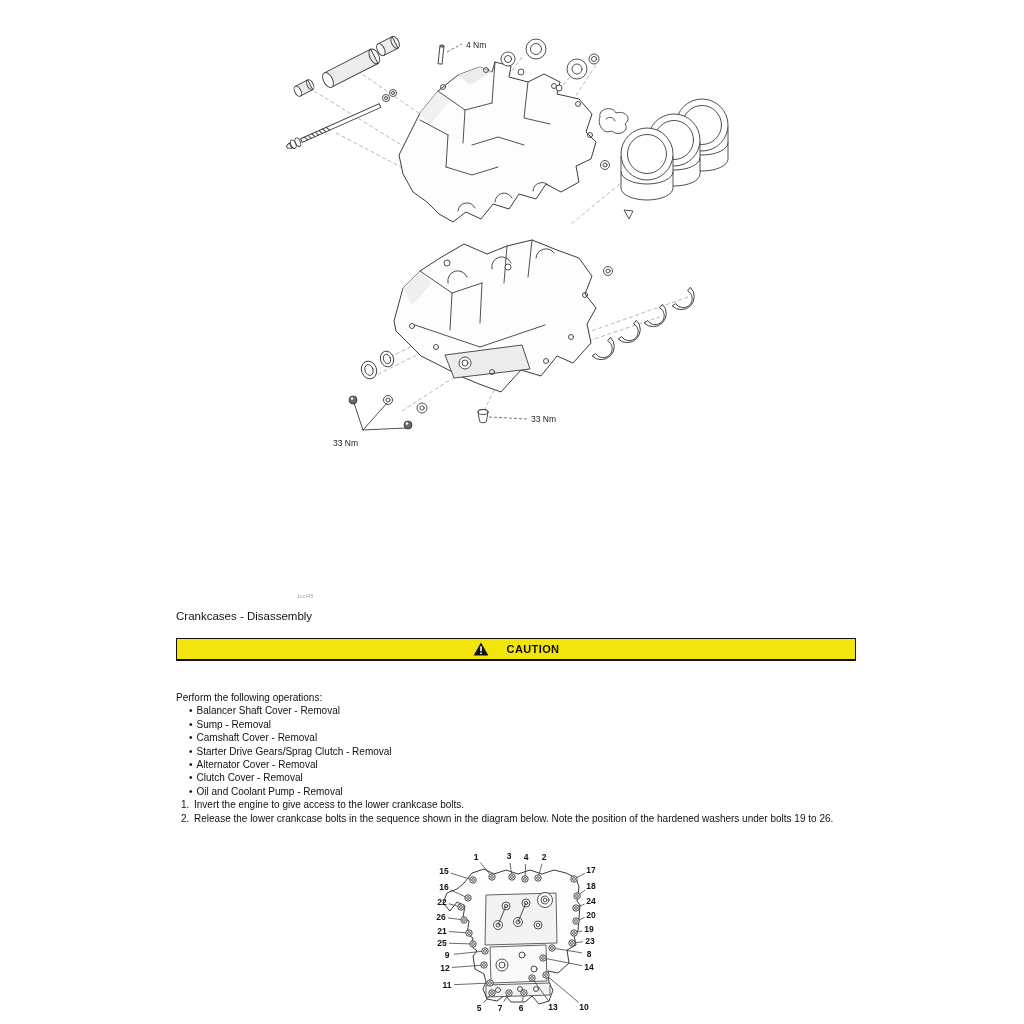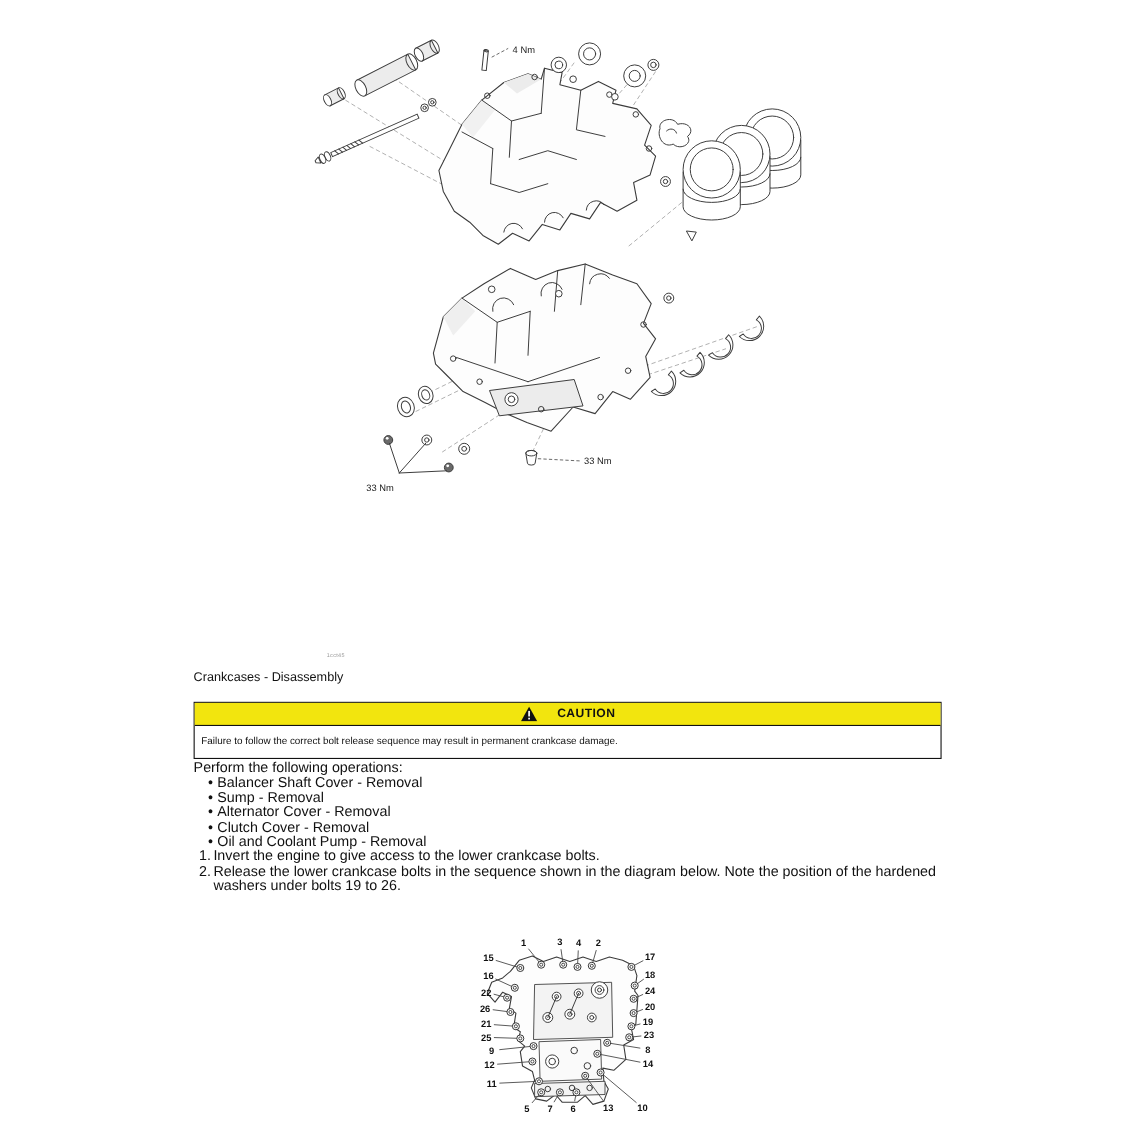--- a/index.html
+++ b/index.html
@@ -7,21 +7,21 @@
 
   .figure-code{position:absolute;left:297px;top:593px;font-size:5px;color:#9a9a9a;letter-spacing:.3px;}
 
   .section-title{position:absolute;left:176px;top:610px;font-size:11.5px;font-weight:normal;margin:0;}
 
   .caution-box{position:absolute;left:176px;top:638px;width:678px;border:1.5px solid #111;background:#fff;}
   .caution-header{background:var(--caution-yellow,#f2e50e);border-bottom:1.5px solid #111;height:20px;display:flex;align-items:center;justify-content:center;gap:18px;}
   .caution-label{font-weight:bold;font-size:11px;letter-spacing:.4px;}
   .caution-body{padding:8px 6px 11px 6px;font-size:9px;}
 
-  .procedure{position:absolute;left:176px;top:691px;width:695px;font-size:13px;line-height:13.4px;}
+  .procedure{position:absolute;left:176px;top:691px;width:695px;font-size:10px;line-height:13.4px;}
   .proc-intro{margin:0;}
   .op-list{margin:0;padding:0 0 0 13px;list-style:none;}
   .op-item::before{content:"\2022";margin-right:4px;}
   .step-row{display:flex;padding-left:5px;}
   .step-num{flex:none;width:13px;}
 
   svg text{font-family:"Liberation Sans",sans-serif;}
   .ln{fill:none;stroke:#3c3c3c;stroke-width:0.9;stroke-linejoin:round;stroke-linecap:round;}
   .lnw{fill:#fff;stroke:#3c3c3c;stroke-width:0.9;stroke-linejoin:round;}
   .lns{fill:#ececec;stroke:#3c3c3c;stroke-width:0.9;stroke-linejoin:round;}
@@ -210,28 +210,29 @@
   <div class="caution-header">
     <span style="display:inline-flex;">
       <svg width="16" height="14" viewBox="0 0 20 18">
         <path d="M10 0.5 L19.5 17.5 H0.5 Z" fill="#111"></path>
         <rect x="9" y="5.5" width="2" height="6.5" fill="#fff"></rect>
         <rect x="9" y="13.5" width="2" height="2" fill="#fff"></rect>
       </svg>
     </span>
     <span class="caution-label">CAUTION</span>
   </div>
-  <div class="caution-body">Failure to follow the correct bolt release sequence may result in permanent crankcase damage.</div>
 </div>
 
 <div class="procedure">
   <p class="proc-intro">Perform the following operations:</p>
   <ul class="op-list">
       <li class="op-item">Balancer Shaft Cover - Removal</li>
       <li class="op-item">Sump - Removal</li>
+      <li class="op-item">Camshaft Cover - Removal</li>
+      <li class="op-item">Starter Drive Gears/Sprag Clutch - Removal</li>
       <li class="op-item">Alternator Cover - Removal</li>
       <li class="op-item">Clutch Cover - Removal</li>
       <li class="op-item">Oil and Coolant Pump - Removal</li>
     </ul>
   <div>
       <div class="step-row">
         <span class="step-num">1.</span>
         <span class="step-text">Invert the engine to give access to the lower crankcase bolts.</span>
       </div>
       <div class="step-row">

